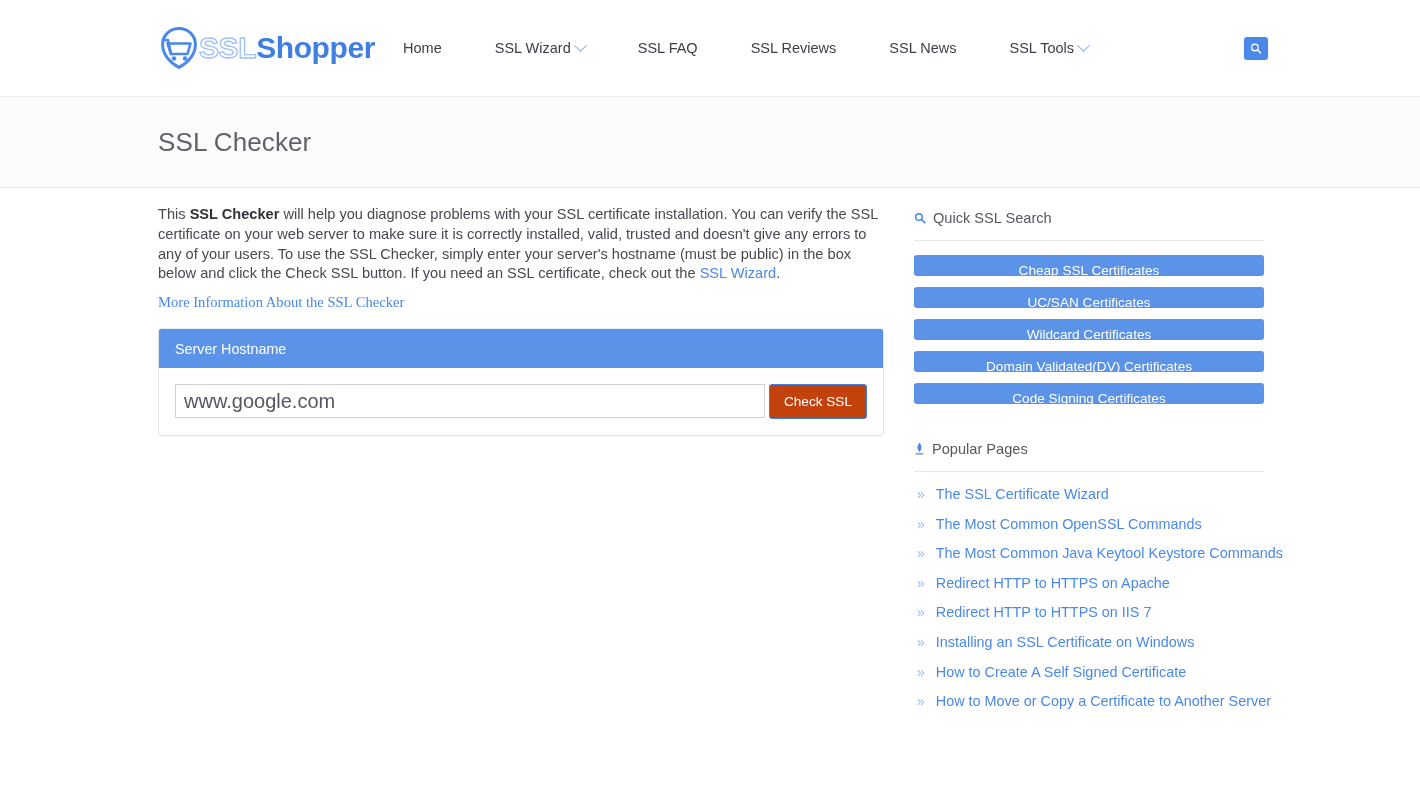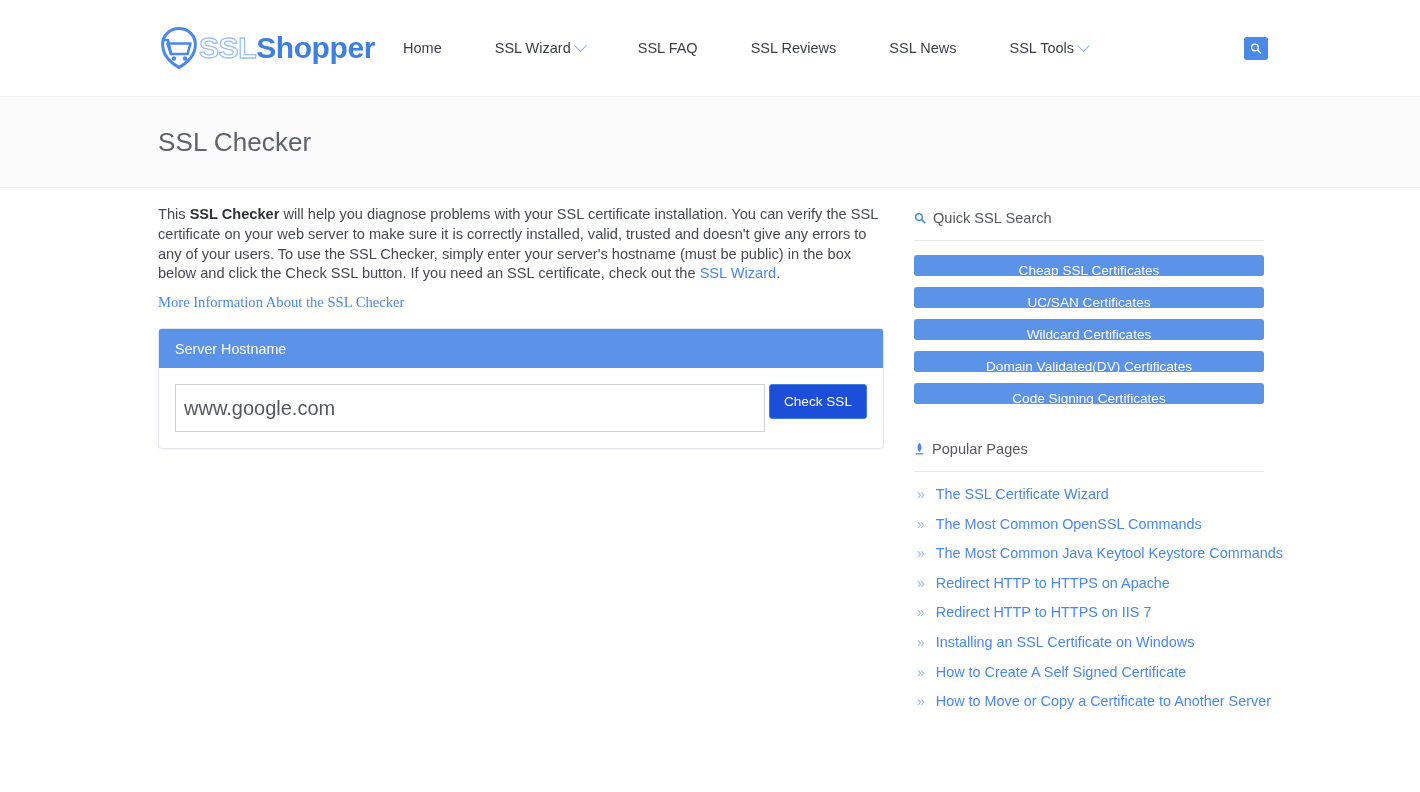--- a/index.html
+++ b/index.html
@@ -130,33 +130,33 @@
     border-top-left-radius: 2px;
     border-top-right-radius: 2px;
   }
   .panel-body {
     padding: 16px;
     display: flex;
     align-items: stretch;
   }
   .host-input {
     flex: 1 1 auto;
-    height: 48px;
+    height: 34px;
     border: 1px solid #cfd2d6;
     background: #fff;
     font-size: 20px;
     color: #55585d;
     padding: 0 8px;
     font-family: "Liberation Sans", sans-serif;
     outline: none;
     border-radius: 0;
   }
   .check-btn {
     flex: 0 0 auto;
-    background: #1d4ed8;
+    background: #c2410c;
     border: 1px solid #3f7fe0;
     color: #ffffff;
     font-size: 13.6px;
     padding: 0 14px;
     height: 35px;
     margin-left: 4px;
     border-radius: 3px;
     cursor: pointer;
     font-family: "Liberation Sans", sans-serif;
   }

